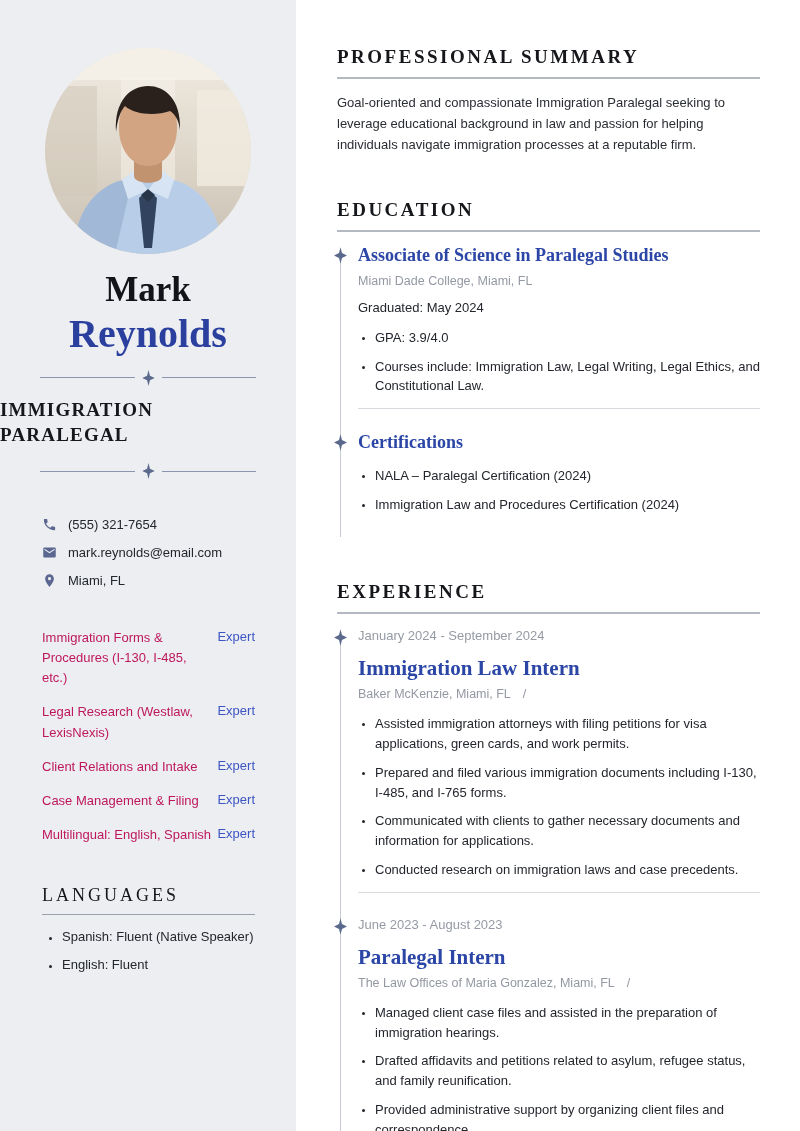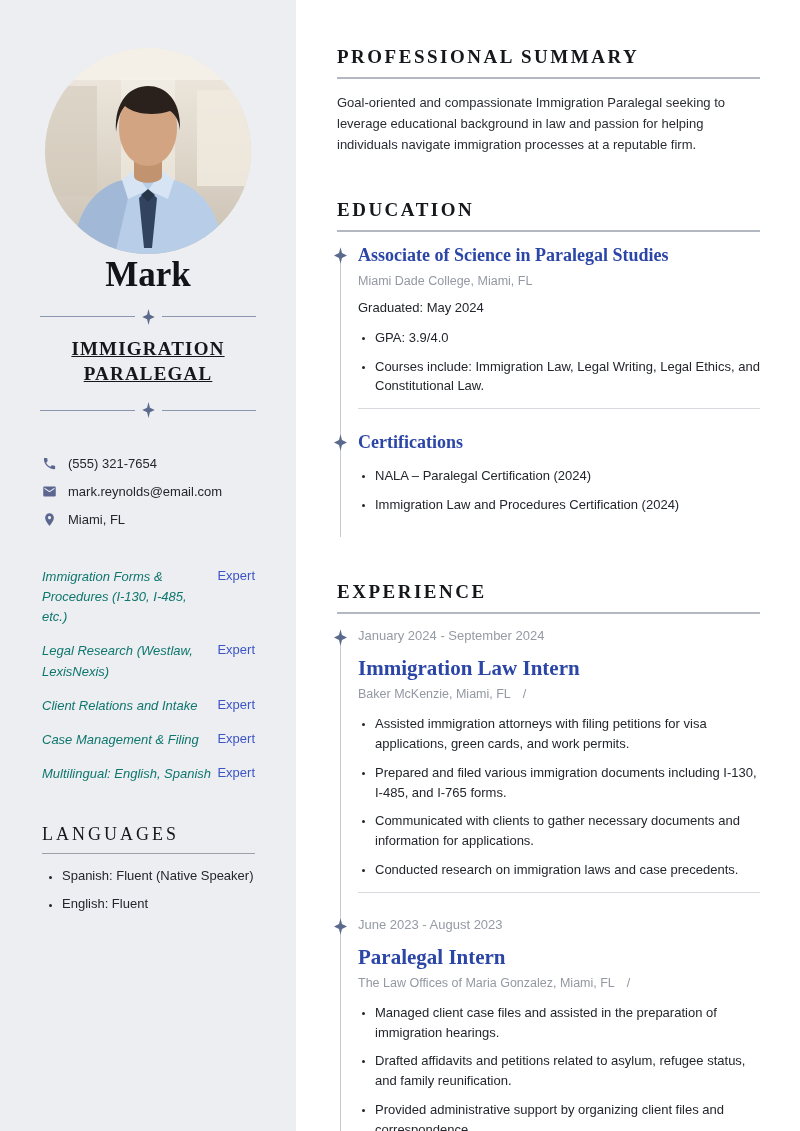--- a/index.html
+++ b/index.html
@@ -14,59 +14,59 @@
   .sidebar {
     position: absolute; left: 0; top: 0; width: 296px; height: 1131px;
     background: #eceef1;
   }
   .photo-wrap {
     width: 206px; height: 206px; border-radius: 50%;
     overflow: hidden; margin: 48px auto 0;
   }
   .photo-wrap svg { display: block; width: 100%; height: 100%; }
   .first-name {
-    margin-top: 3px; text-align: center;
+    margin-top: 18px; text-align: center;
     font-family: "Liberation Serif", "DejaVu Serif", serif;
     font-weight: 700; font-size: 35px; line-height: 1.05; color: #121419;
   }
   .last-name {
     margin-top: 4px; text-align: center;
     font-family: "Liberation Serif", "DejaVu Serif", serif;
     font-weight: 700; font-size: 40px; line-height: 1.05; color: #2a3f9e;
   }
   .fancy-divider {
     display: flex; align-items: center; gap: 7px;
     margin: 15px 40px 0;
   }
   .fancy-divider .dline { flex: 1; height: 1px; background: #8a95ae; }
   .star-glyph { width: 13px; height: 16px; color: #5b6a8c; flex: none; }
   .role-title {
-    margin-top: 11px; text-align: center;
+    margin-top: 11px; text-align: left;
     font-family: "Liberation Serif", "DejaVu Serif", serif;
     font-weight: 700; font-size: 19px; letter-spacing: 1.2px;
-    line-height: 1.35; color: #15171c; text-decoration: underline;
+    line-height: 1.35; color: #15171c;
   }
   .contact-list { margin: 38px 30px 0 42px; }
   .contact-row {
     display: flex; align-items: center; gap: 11px;
     margin-bottom: 13px; font-size: 13px; color: #23262c; text-align: center;
   }
   .contact-row .cicon { width: 15px; height: 15px; flex: none; display: block; }
   .contact-row .cicon svg { width: 15px; height: 15px; fill: #5b6790; display: block; }
   .side-section { margin: 40px 41px 0 42px; }
   .side-heading {
     font-family: "Liberation Serif", "DejaVu Serif", serif;
     font-size: 18px; letter-spacing: 3px; color: #15171b;
     padding-bottom: 8px; border-bottom: 1px solid #9aa1ad;
   }
   .skill-row {
     display: flex; justify-content: space-between; align-items: flex-start;
     margin-top: 14px; font-size: 13px;
   }
-  .skill-name { width: 172px; line-height: 1.55; color: #0f766e; font-style: italic; }
+  .skill-name { width: 172px; line-height: 1.55; color: #be185d; }
   .skill-level { color: #3d55c4; padding-top: 1px; }
   .lang-list { margin: 14px 0 0 6px; padding-left: 14px; font-size: 13px; color: #23262c; }
   .lang-list li { margin-bottom: 13px; }
   .lang-list li::marker { font-size: 11px; }
   
   .main {
     position: absolute; left: 296px; top: 0; width: 504px; height: 816px;
     padding: 46px 40px 0 41px; background: #ffffff;
   }
   .main-heading {
@@ -132,20 +132,21 @@
       <path d="M118 123 L103 142 L123 151 L129 132 Z" fill="#d6e4f3"></path>
       <path d="M89 104 h28 v24 c0 9 -28 9 -28 0 Z" fill="#c2936f"></path>
       <path d="M103 142 L94 150 L99 200 L107 200 L112 150 Z" fill="#31435f"></path>
       <path d="M103 141 L96 147 L103 154 L110 147 Z" fill="#273749"></path>
       <path d="M74 80 c0 -27 13 -41 29 -41 c16 0 29 14 29 41 c0 22 -13 38 -29 38 c-16 0 -29 -16 -29 -38 Z" fill="#d2a482"></path>
       <path d="M71 84 c-2 -32 15 -46 32 -46 c17 0 33 13 32 44 c-1 -10 -6 -17 -10 -19 c-14 5 -35 4 -45 -5 c-5 5 -8 16 -9 26 Z" fill="#2a211c"></path>
     </svg>
   </div>
 
   <div class="first-name">Mark</div>
+  <div class="last-name">Reynolds</div>
 
   <div class="fancy-divider">
     <span class="dline"></span>
     <svg class="star-glyph" viewBox="0 0 14 18">
       <path d="M7 0 L8.6 6.4 L14 9 L8.6 11.6 L7 18 L5.4 11.6 L0 9 L5.4 6.4 Z" fill="currentColor"></path>
     </svg>
     <span class="dline"></span>
   </div>
 
   <div class="role-title">

